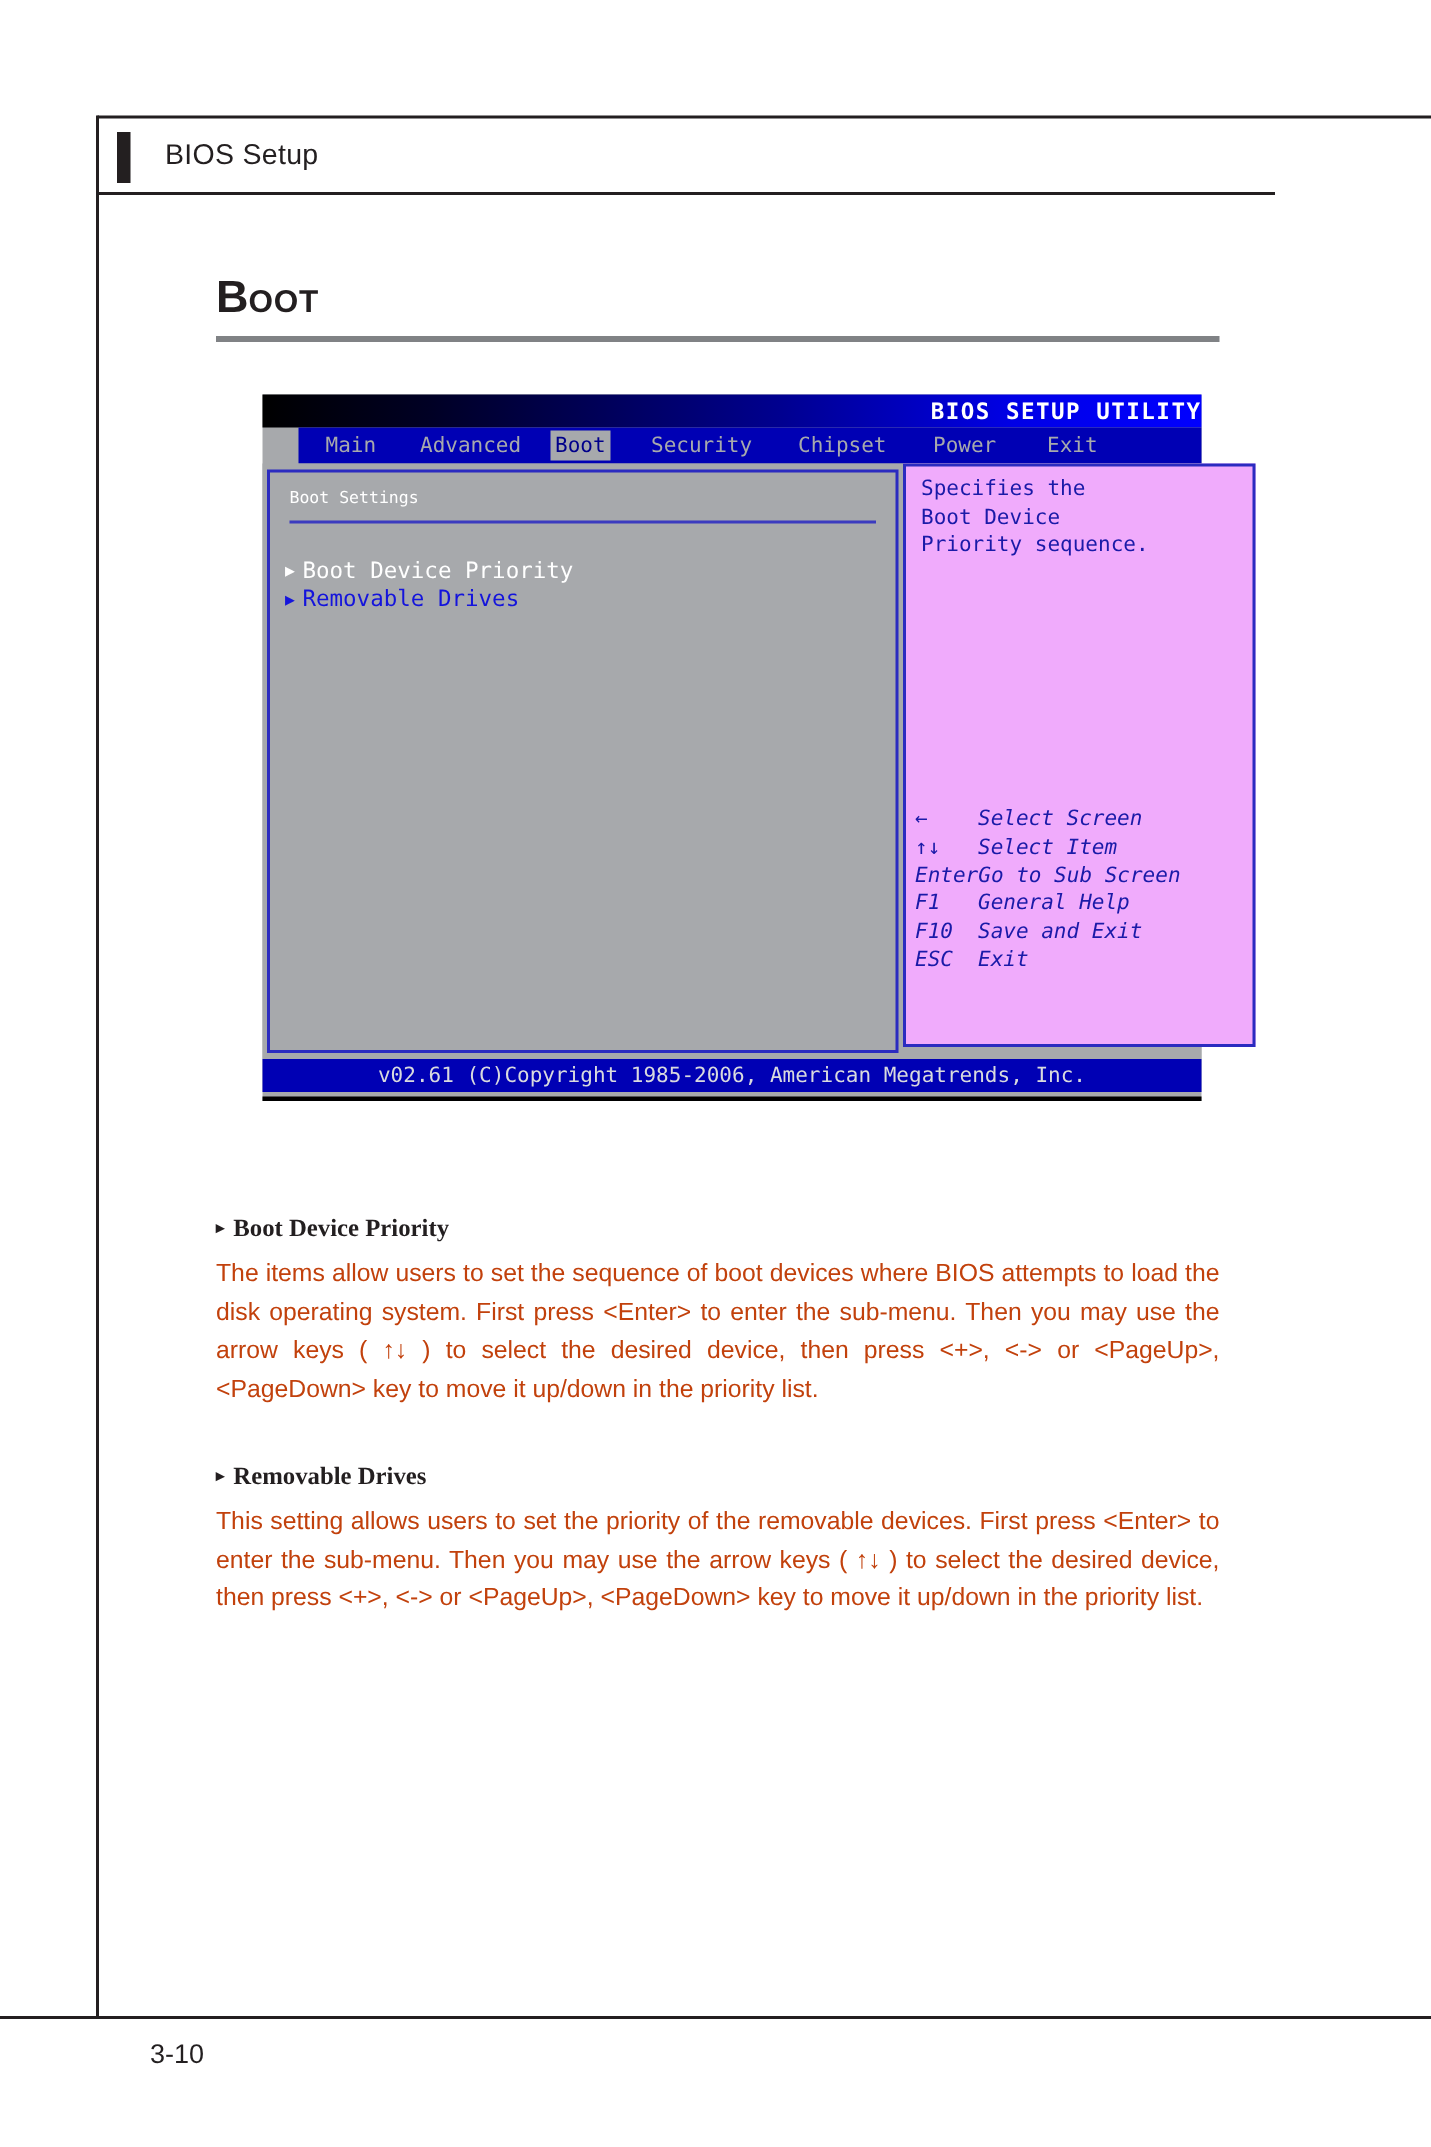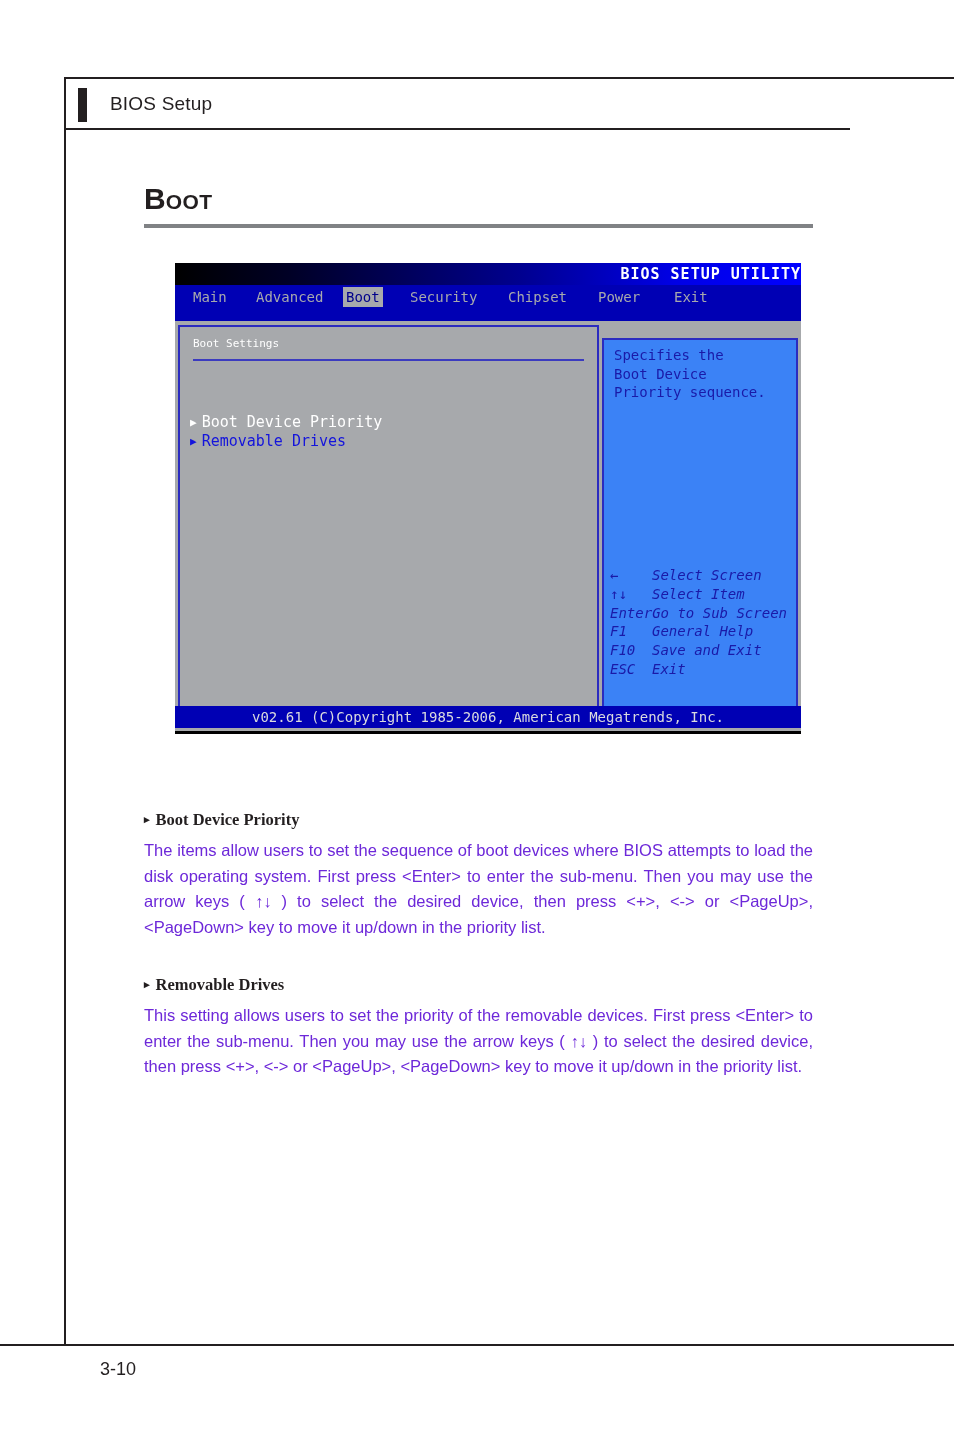--- a/index.html
+++ b/index.html
@@ -74,23 +74,24 @@
   #bios-title-text {
     position: absolute; left: 0; right: 0; top: 2px;
     text-align: right;
     color: #ffffff;
     font-size: 15px;
     font-weight: bold;
     letter-spacing: 1px;
     line-height: 18px;
   }
   #bios-menubar {
-    height: 36px;
+    height: 24px;
     background: #0000b4;
     position: relative;
+    margin-left: 24px;
   }
   .menu-item {
     position: absolute; top: 2px;
     color: #a7a9ac;
     font-size: 14px;
     line-height: 20px;
     padding: 0 3px;
     white-space: nowrap;
   }
   .menu-item.active {
@@ -104,36 +105,36 @@
     padding: 0;
     background: #a7a9ac;
   }
   #bios-panel-left {
     position: absolute; left: 3px; top: 4px;
     width: 421px; height: 389px;
     border: 2px solid #2b2bc0;
     background: #a7a9ac;
   }
   #bios-panel-right {
-    position: absolute; left: 427px; top: 17px;
-    width: 196px; height: 389px;
+    position: absolute; left: 427px; top: 0;
+    width: 235px; height: 389px;
     border: 2px solid #2b2bc0;
-    background: #3b82f6;
+    background: #f0abfc;
   }
   #panel-left-heading {
     position: absolute; left: 13px; top: 8px;
     color: #ffffff;
     font-size: 11px;
     line-height: 18px;
   }
   #panel-left-heading-rule {
     position: absolute; left: 13px; top: 32px;
     width: 391px; height: 2px; background: #3b3bbf;
   }
-  .bios-list { position: absolute; left: 10px; top: 56px; margin-top: 30px; }
+  .bios-list { position: absolute; left: 10px; top: 56px; }
   .bios-list-item {
     font-size: 15px;
     line-height: 19px;
     white-space: nowrap;
   }
   .bios-list-item .arrow { margin-right: 5px; font-size: 11px; vertical-align: 1px; }
   .bios-list-item.unselected { color: #ffffff; }
   .bios-list-item.unselected .arrow { color: #ffffff; }
   .bios-list-item.selected { color: #1414dc; font-weight: normal; }
   .bios-list-item.selected .arrow { color: #1414dc; }
@@ -175,21 +176,21 @@
     font-weight: bold;
     color: #231f20;
     line-height: 22px;
     margin: 0 0 7px 0;
     font-family: Liberation Serif, serif;
   }
   .sub-heading .bullet { font-size: 11px; margin-right: 6px; vertical-align: 2px; }
   .body-para {
     font-size: 16.5px;
     line-height: 25.5px;
-    color: #6d28d9;
+    color: #c2410c;
     text-align: justify;
     margin: 0;
   }
 
   #page-number {
     position: absolute; left: 100px; top: 1359px;
     font-size: 18px; color: #231f20;
   }
 </style>
 </head>

